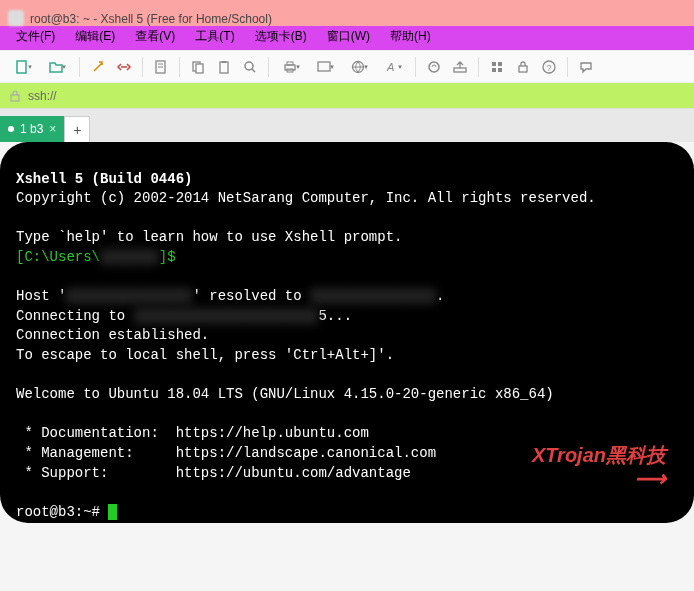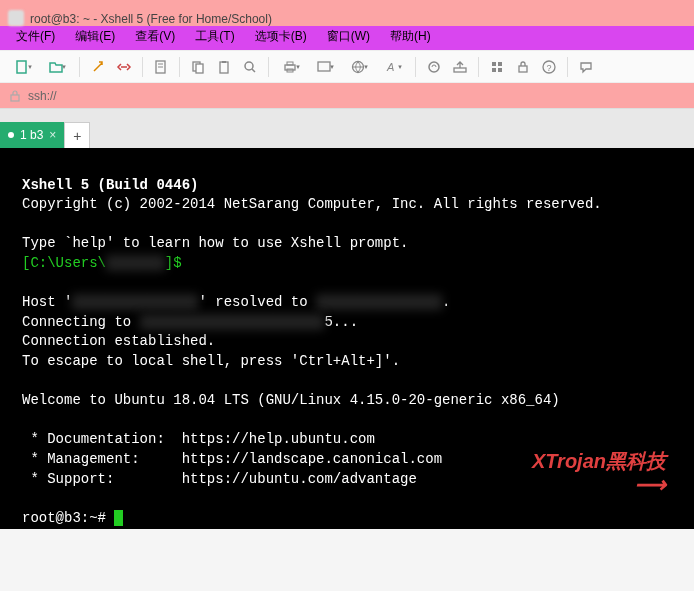--- a/index.html
+++ b/index.html
@@ -12,32 +12,32 @@
   .menu-bar { height: 24px; display: flex; align-items: flex-start; padding: 0 10px; gap: 8px; background: #d946ef; }
   .menu-item { padding: 2px 6px; cursor: default; }
 
   .toolbar { height: 32px; display: flex; align-items: center; padding: 0 8px; gap: 4px; background: #fafafa; border-top: 1px solid #eee; }
   .tbtn { width: 22px; height: 22px; display: flex; align-items: center; justify-content: center; color: #555; cursor: pointer; border-radius: 3px; }
   .tbtn svg { width: 16px; height: 16px; }
   .tbtn.wide { width: 30px; }
   .sep { width: 1px; height: 20px; background: #ddd; margin: 0 3px; }
   .chev { font-size: 7px; color: #777; margin-left: -2px; }
 
-  .addr-bar { height: 26px; display: flex; align-items: center; padding: 0 8px; gap: 6px; background: #fca5a5; border-top: 1px solid #eee; }
+  .addr-bar { height: 26px; display: flex; align-items: center; padding: 0 8px; gap: 6px; background: #bef264; border-top: 1px solid #eee; }
   .addr-input { flex: 1; height: 20px; border: 1px solid #ddd; padding: 0 4px; font-size: 12px; background: #fff; }
   .lock { width: 14px; height: 14px; color: #888; }
 
-  .tabs { height: 40px; display: flex; align-items: flex-end; background: #e8e8e8; border-top: 1px solid #ddd; }
+  .tabs { height: 34px; display: flex; align-items: flex-end; background: #e8e8e8; border-top: 1px solid #ddd; }
   .tab { height: 26px; padding: 0 8px; display: flex; align-items: center; gap: 6px; font-size: 12px; cursor: pointer; }
   .tab.active { background: #25ac6f; color: #fff; }
   .tab .dot { width: 6px; height: 6px; border-radius: 50%; background: #fff; }
   .tab .close { font-size: 12px; opacity: .8; }
   .tab.new { background: #fff; border: 1px solid #ccc; border-bottom: none; width: 26px; justify-content: center; font-size: 14px; color: #555; }
 
-  .terminal { background: #000; color: #fff; font-family: "Courier New", monospace; font-size: 14px; line-height: 1.4; padding: 8px 22px; height: 381px; position: relative; white-space: pre-wrap; }
+  .terminal { background: #000; color: #fff; font-family: "Courier New", monospace; font-size: 14px; line-height: 1.4; padding: 8px 16px; height: 381px; position: relative; white-space: pre-wrap; border-radius: 28px; }
   .bold { font-weight: bold; }
   .green { color: #22cc22; }
   .red { color: #e04040; font-family: "Segoe UI", sans-serif; font-size: 20px; font-style: italic; font-weight: 600; position: absolute; right: 28px; }
   .blur { filter: blur(5px); background: #222; color: #222; }
   .cursor { display: inline-block; width: 9px; height: 16px; background: #22cc22; vertical-align: text-bottom; }
 
   .watermark1 { bottom: 54px; text-align: center; }
   .watermark2 { bottom: 28px; display: flex; align-items: center; gap: 6px; }
   .arrow { font-size: 22px; }
 </style>

